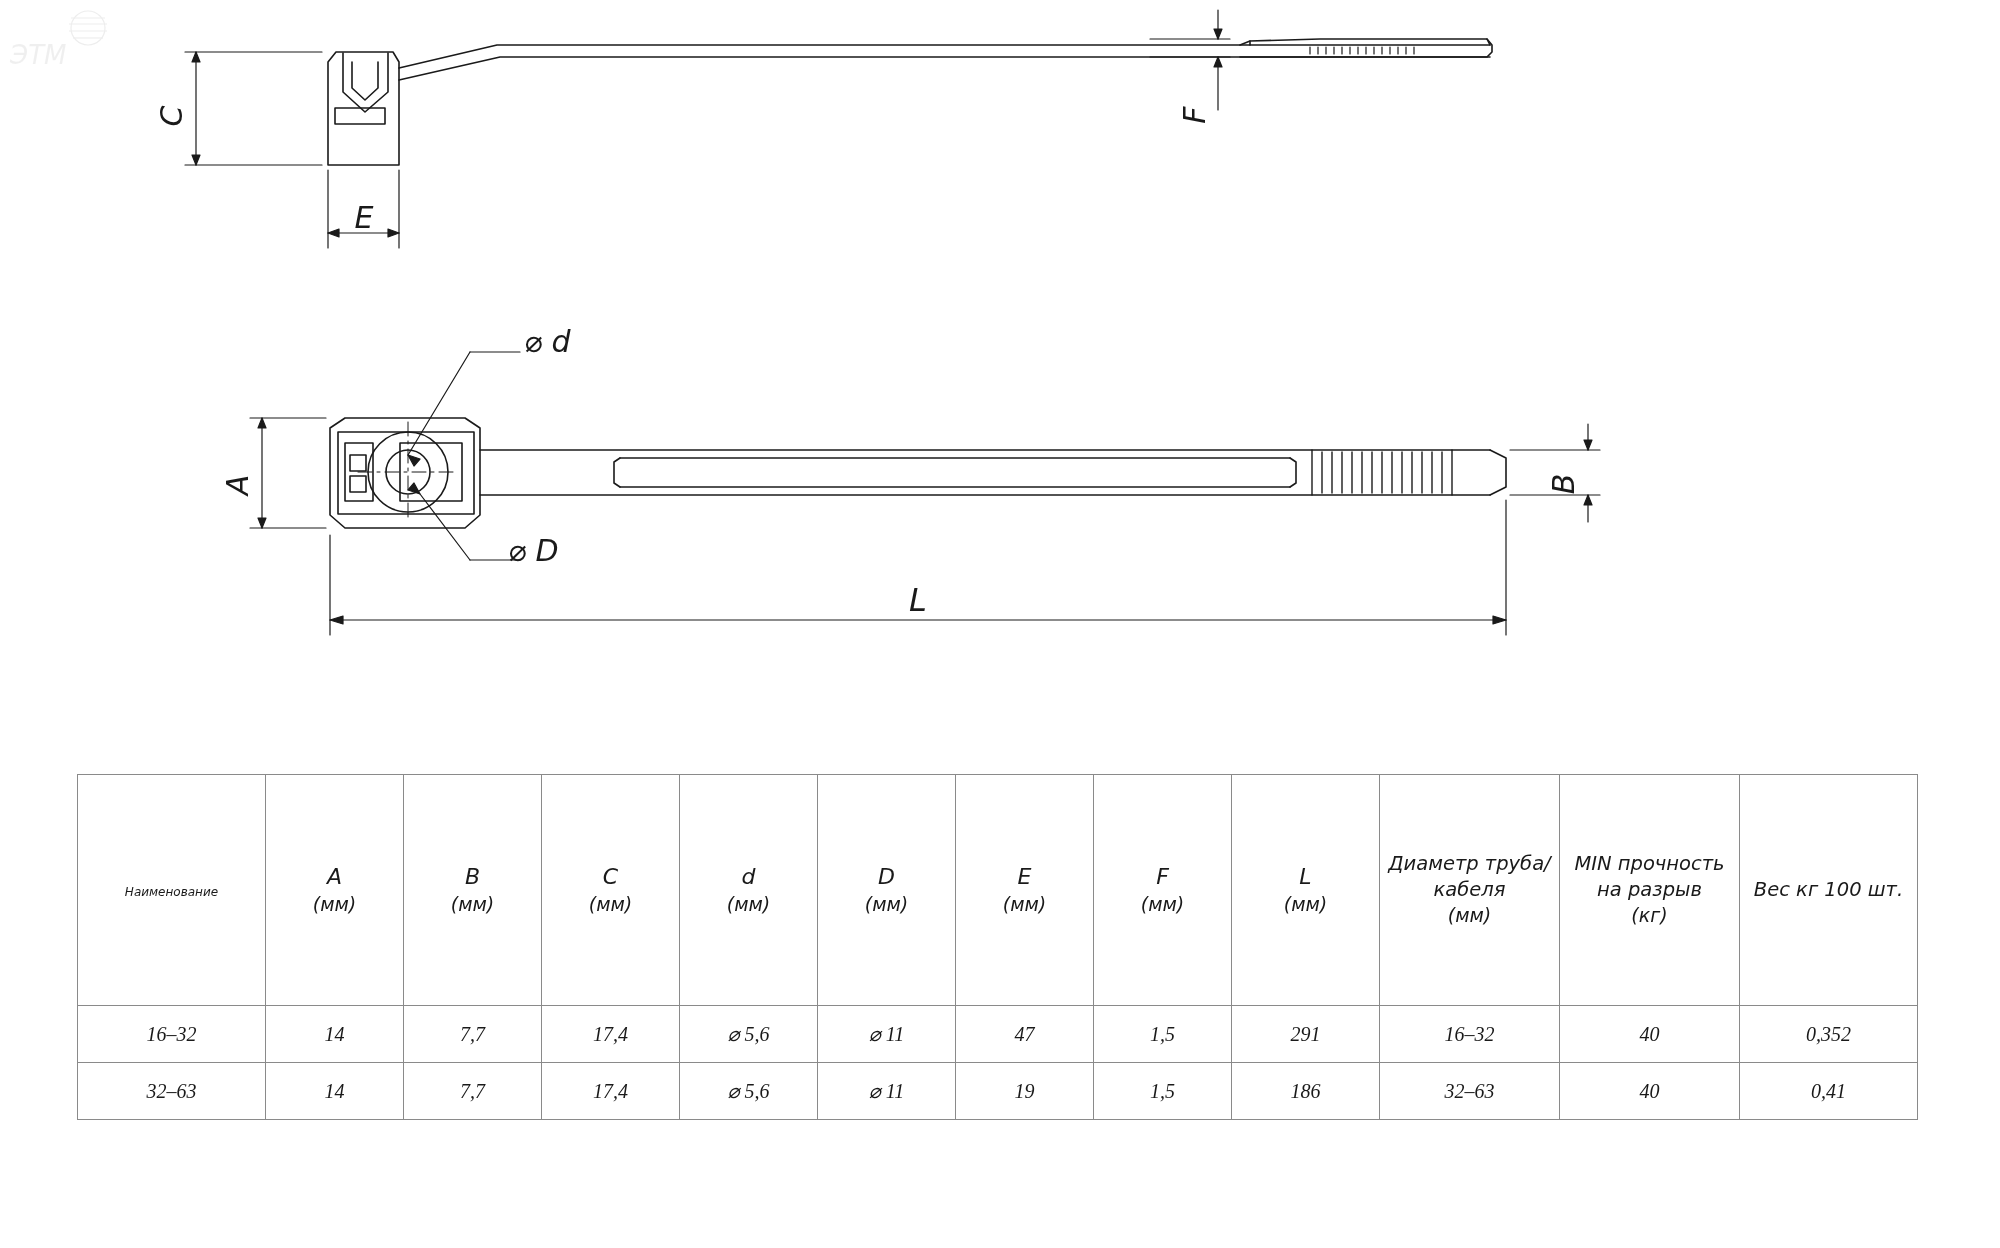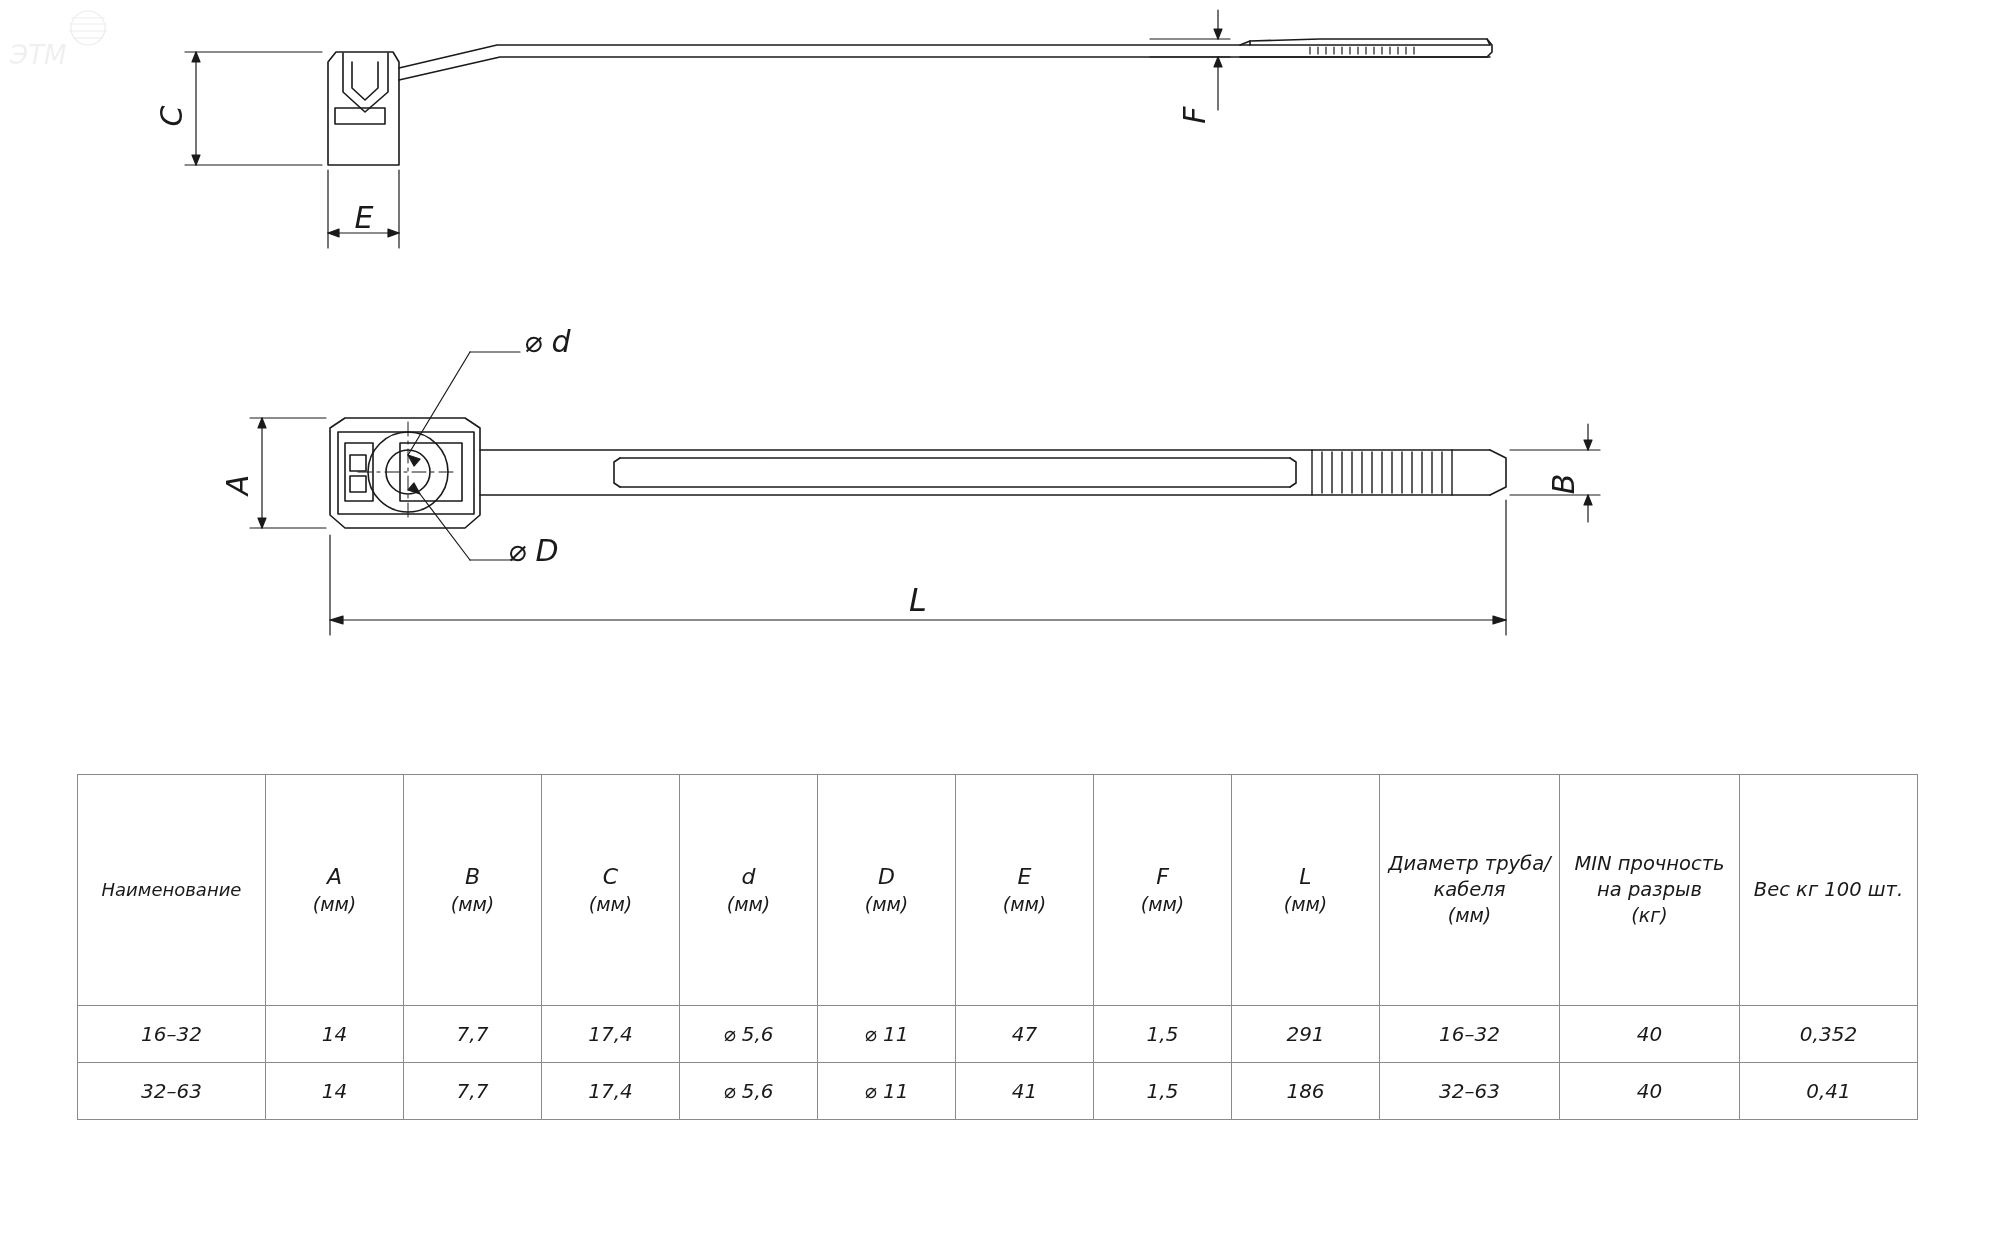--- a/index.html
+++ b/index.html
@@ -53,22 +53,23 @@
     padding: 0;
     line-height: 1.35;
   }
   .spec-table thead th {
     height: 230px;
     font-size: 19.5px;
   }
   .spec-table tbody td {
     height: 56px;
     font-size: 20px;
-  }
-  .hdr-name { font-size: 18px; }
+    font-family: Liberation Serif, serif;
+  }
+  .hdr-name { font-size: 12px; }
   .unit { display: block; font-size: 19px; }
   .big-sym { font-size: 22px; }
   .watermark {
     position: absolute;
     left: 8px;
     top: 6px;
     width: 150px;
     height: 86px;
     opacity: 0.25;
   }
@@ -327,21 +328,21 @@
         <td>40</td>
         <td>0,352</td>
       </tr>
       <tr>
         <td>32–63</td>
         <td>14</td>
         <td>7,7</td>
         <td>17,4</td>
         <td>⌀ 5,6</td>
         <td>⌀ 11</td>
-        <td>41</td>
+        <td>19</td>
         <td>1,5</td>
         <td>186</td>
         <td>32–63</td>
         <td>40</td>
         <td>0,41</td>
       </tr>
     </tbody>
   </table>
 
 </div>

